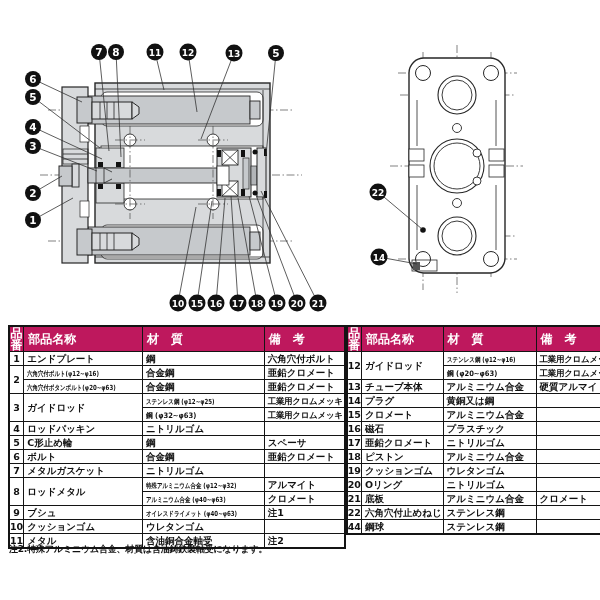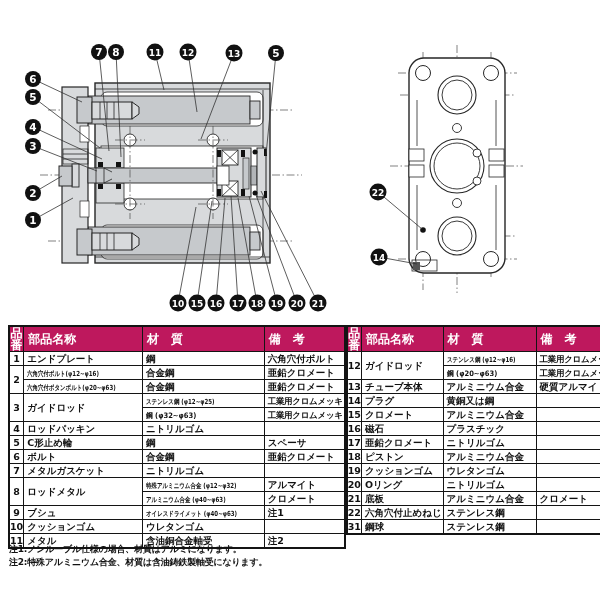--- a/index.html
+++ b/index.html
@@ -454,25 +454,24 @@
           <td>アルミニウム合金</td>
           <td>クロメート</td>
         </tr>
         <tr>
           <td class="no">22</td>
           <td>六角穴付止めねじ</td>
           <td>ステンレス鋼</td>
           <td></td>
         </tr>
         <tr>
-          <td class="no">31</td>
+          <td class="no">44</td>
           <td>鋼球</td>
           <td>ステンレス鋼</td>
           <td></td>
         </tr>
       </tbody>
   </table>
 </div>
 
 <div class="notes">
-  <div>注1:ノンルーブル仕様の場合、材質はアルミになります。</div>
   <div>注2:特殊アルミニウム合金、材質は含油鋳鉄製軸受になります。</div>
 </div>
 
 </body></html>

